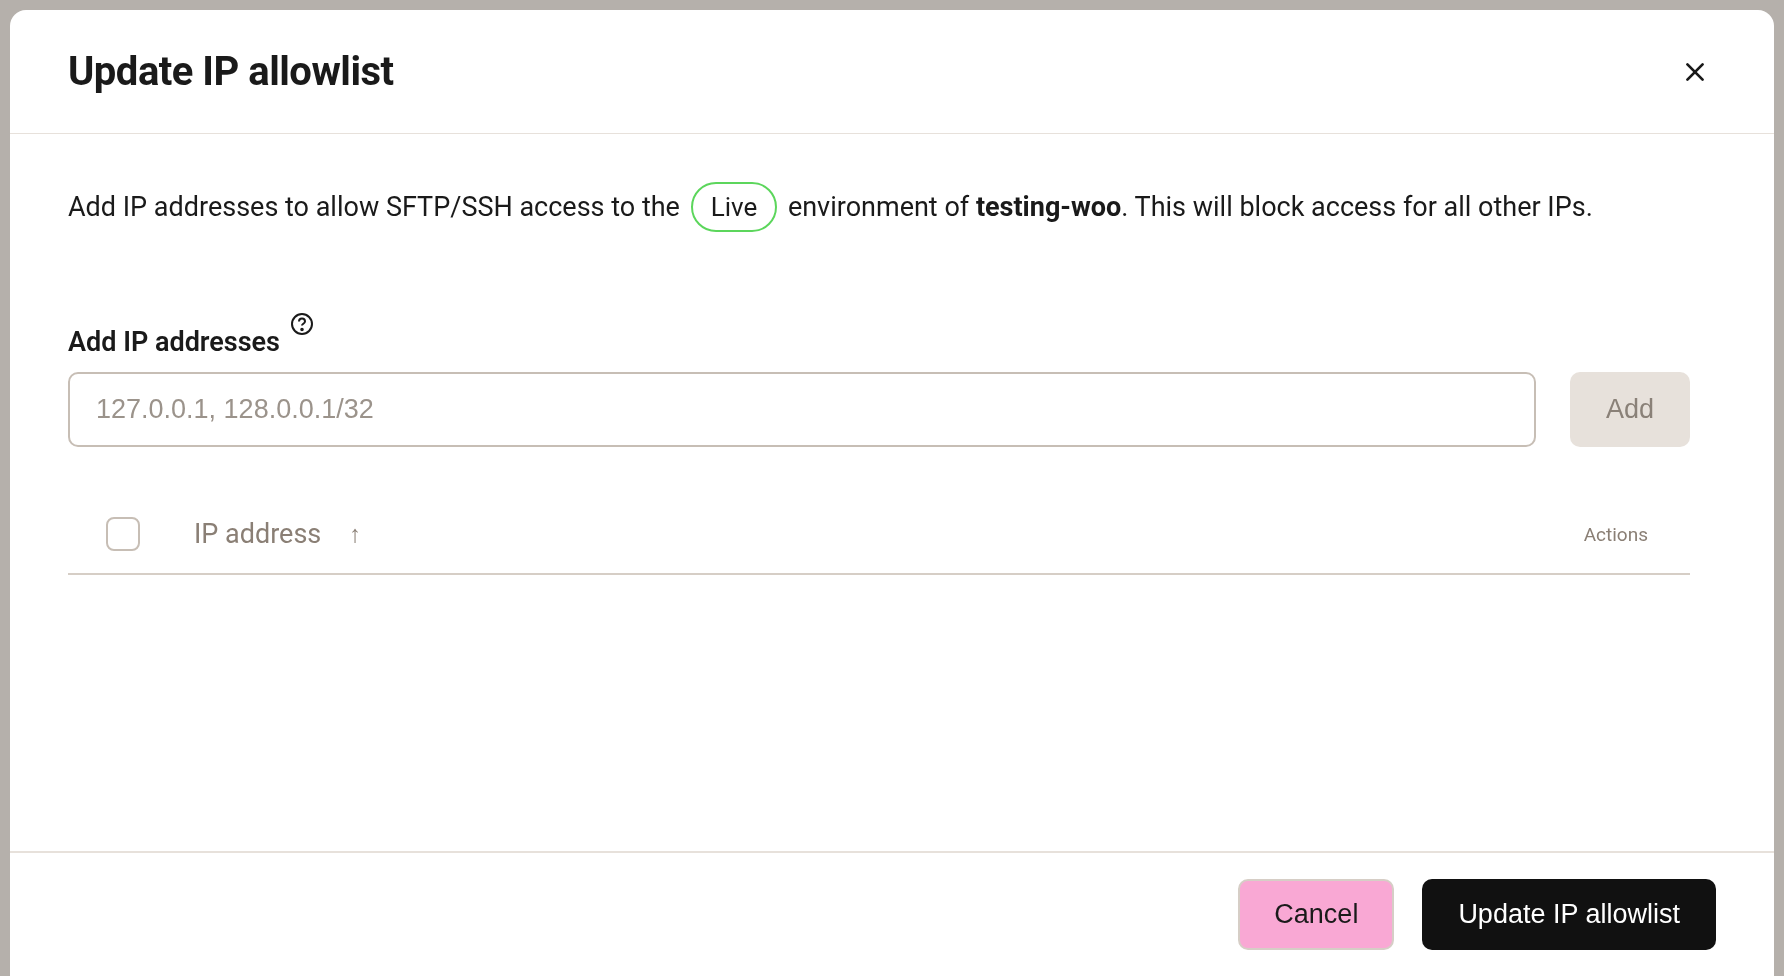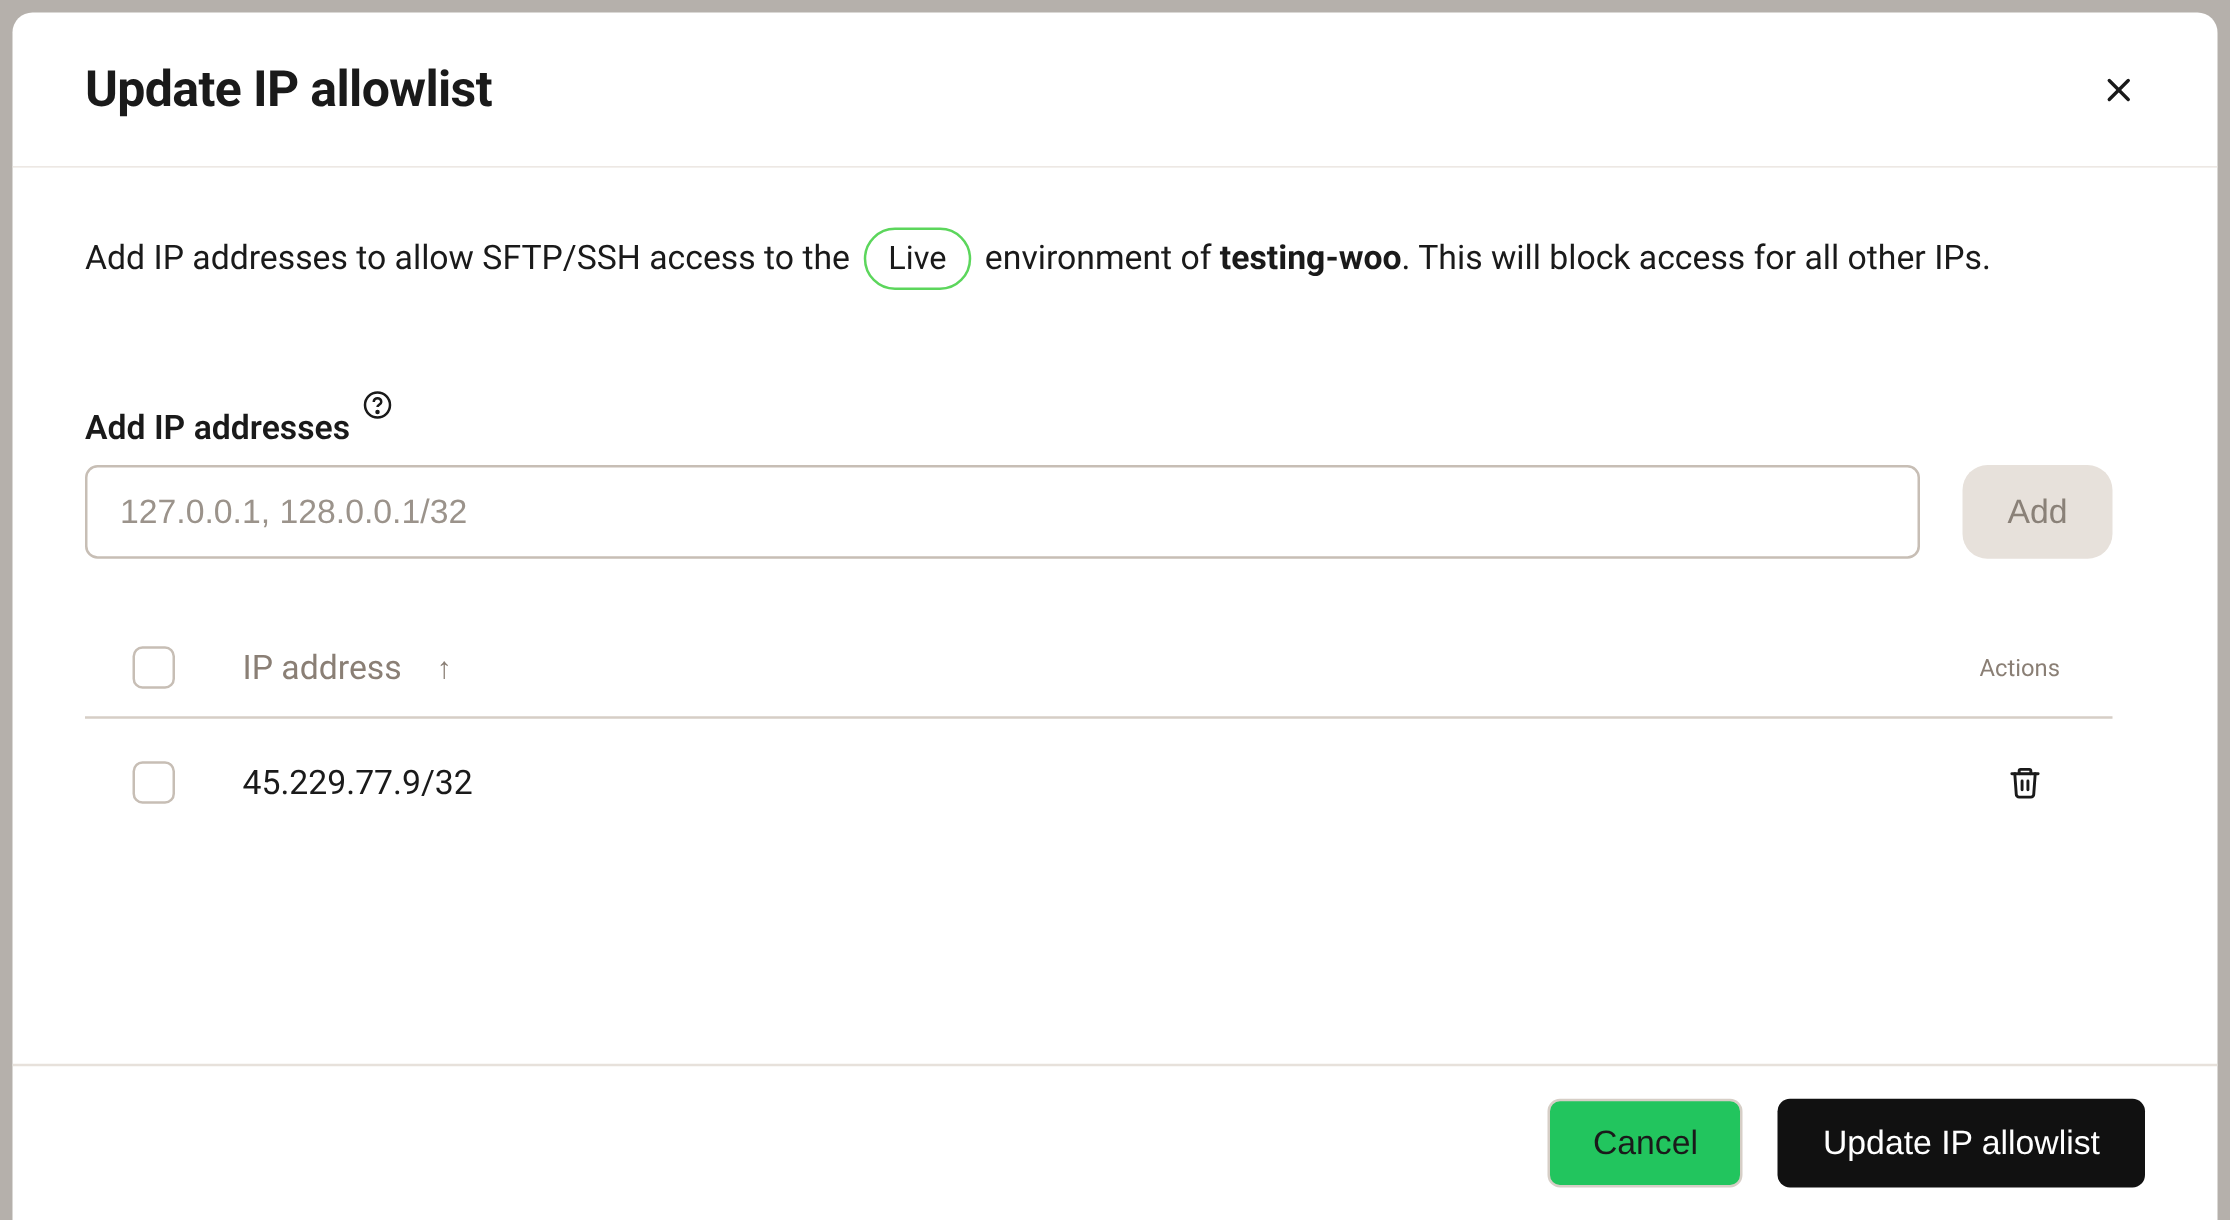--- a/index.html
+++ b/index.html
@@ -129,21 +129,21 @@
       background: #fff;
     }
 
     .ip-input::placeholder {
       color: #9b938b;
     }
 
     .add-btn {
       background: #e7e1db;
       border: none;
-      border-radius: 20px;
+      border-radius: 10px;
       padding: 0 36px;
       font-size: 27px;
       font-weight: 500;
       color: #8a8178;
       cursor: pointer;
     }
 
     .table {
       width: 100%;
     }
@@ -243,21 +243,21 @@
 
     .modal-footer {
       border-top: 2px solid #e7e1db;
       padding: 26px 58px;
       display: flex;
       justify-content: flex-end;
       gap: 28px;
     }
 
     .cancel-btn {
-      background: #22c55e;
+      background: #f9a8d4;
       border: 2px solid #d6cec6;
       border-radius: 10px;
       padding: 18px 34px;
       font-size: 27px;
       font-weight: 500;
       color: #1a1a1a;
       cursor: pointer;
     }
 
     .update-btn {
@@ -347,37 +347,20 @@
         <div class="th-check">
           <input type="checkbox" class="checkbox" style="">
         </div>
         <div class="th-ip">
           <span class="th-ip-text">IP address</span>
           <span class="sort-arrow">↑</span>
         </div>
         <div class="th-actions">Actions</div>
       </div>
 
-      <div class="table-row">
-        <div class="td-check">
-          <input type="checkbox" class="checkbox" style="">
-        </div>
-        <div class="td-ip">45.229.77.9/32</div>
-        <div class="td-actions">
-          <button class="delete-btn">
-            <svg viewBox="0 0 24 24" fill="none" stroke="currentColor" stroke-width="2" stroke-linecap="round" stroke-linejoin="round">
-              <path d="M3 6h18"></path>
-              <path d="M8 6V4a1 1 0 0 1 1-1h6a1 1 0 0 1 1 1v2"></path>
-              <path d="M19 6l-1 14a2 2 0 0 1-2 2H8a2 2 0 0 1-2-2L5 6"></path>
-              <line x1="10" y1="11" x2="10" y2="17"></line>
-              <line x1="14" y1="11" x2="14" y2="17"></line>
-            </svg>
-          </button>
-        </div>
-      </div>
     </div>
 
   </div>
 
   <div class="modal-footer">
     <button class="cancel-btn">Cancel</button>
     <button class="update-btn">Update IP allowlist</button>
   </div>
 
 </div>

